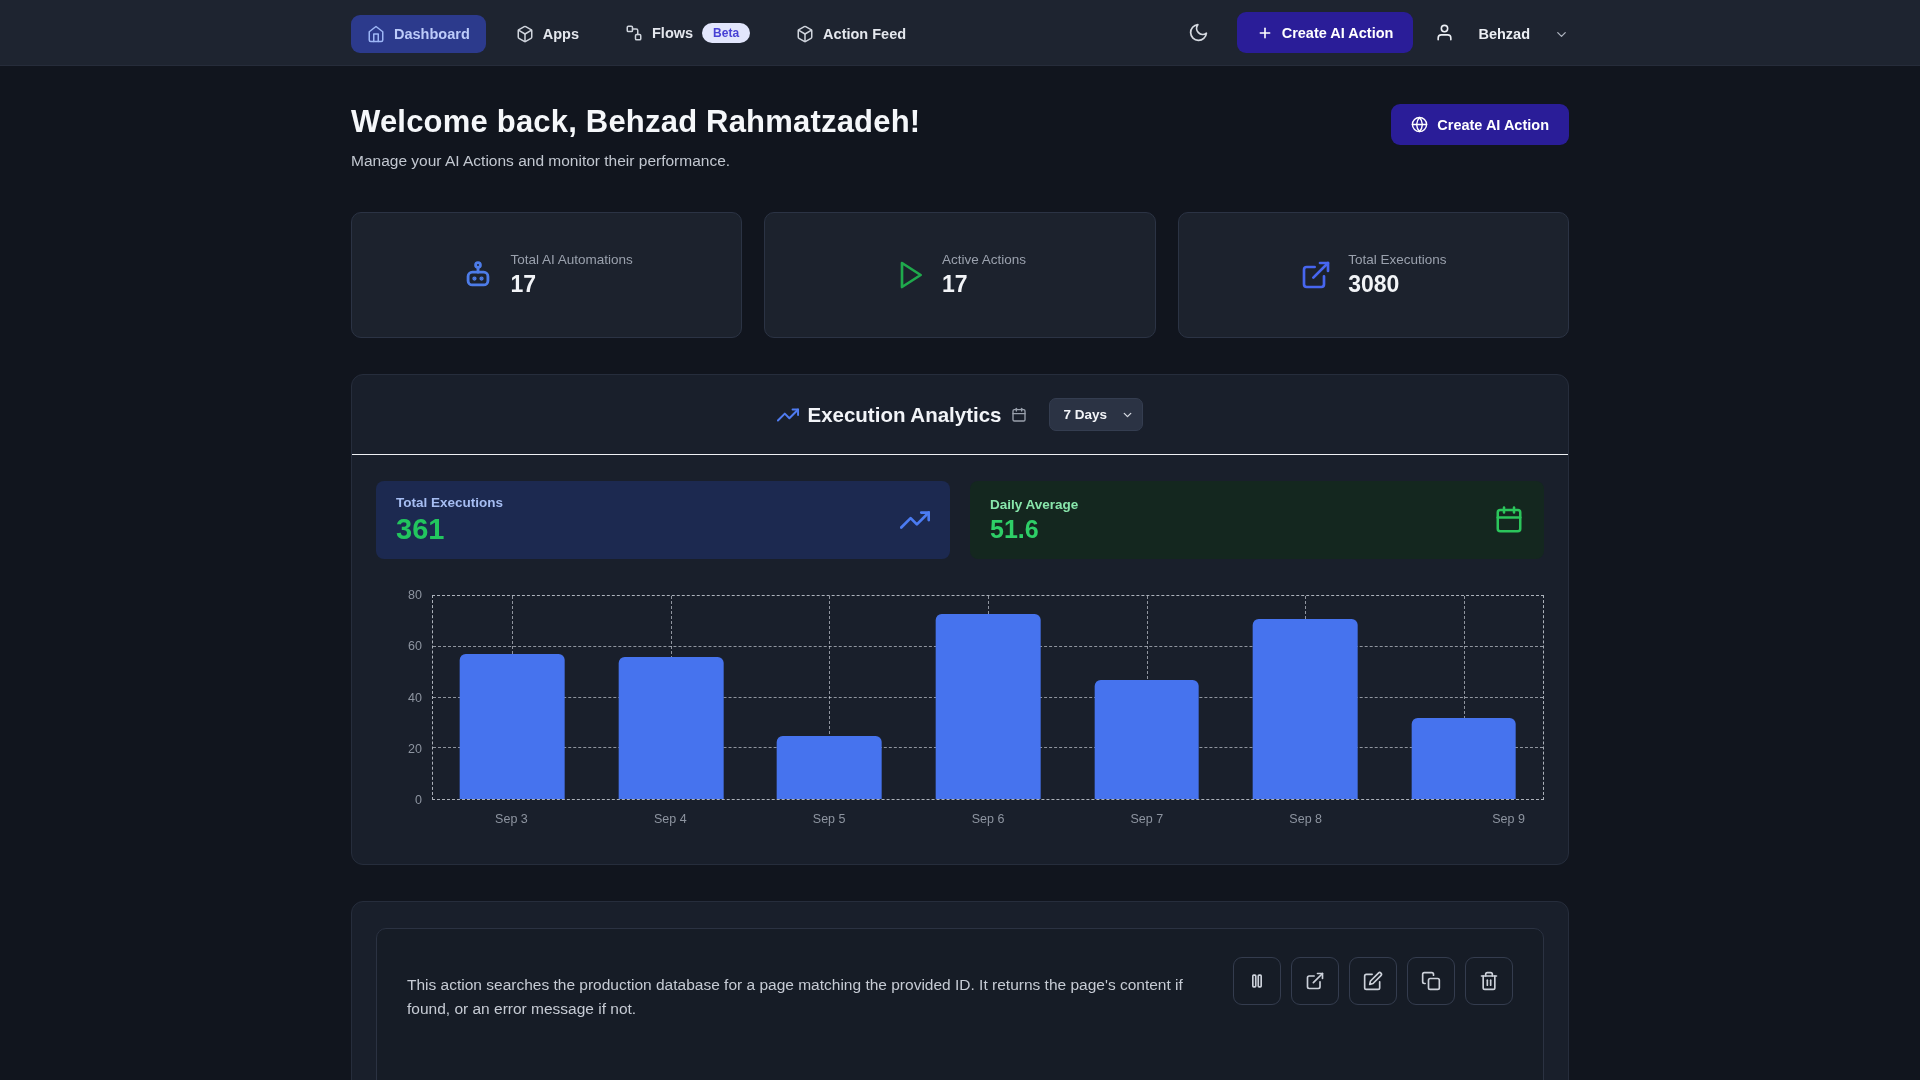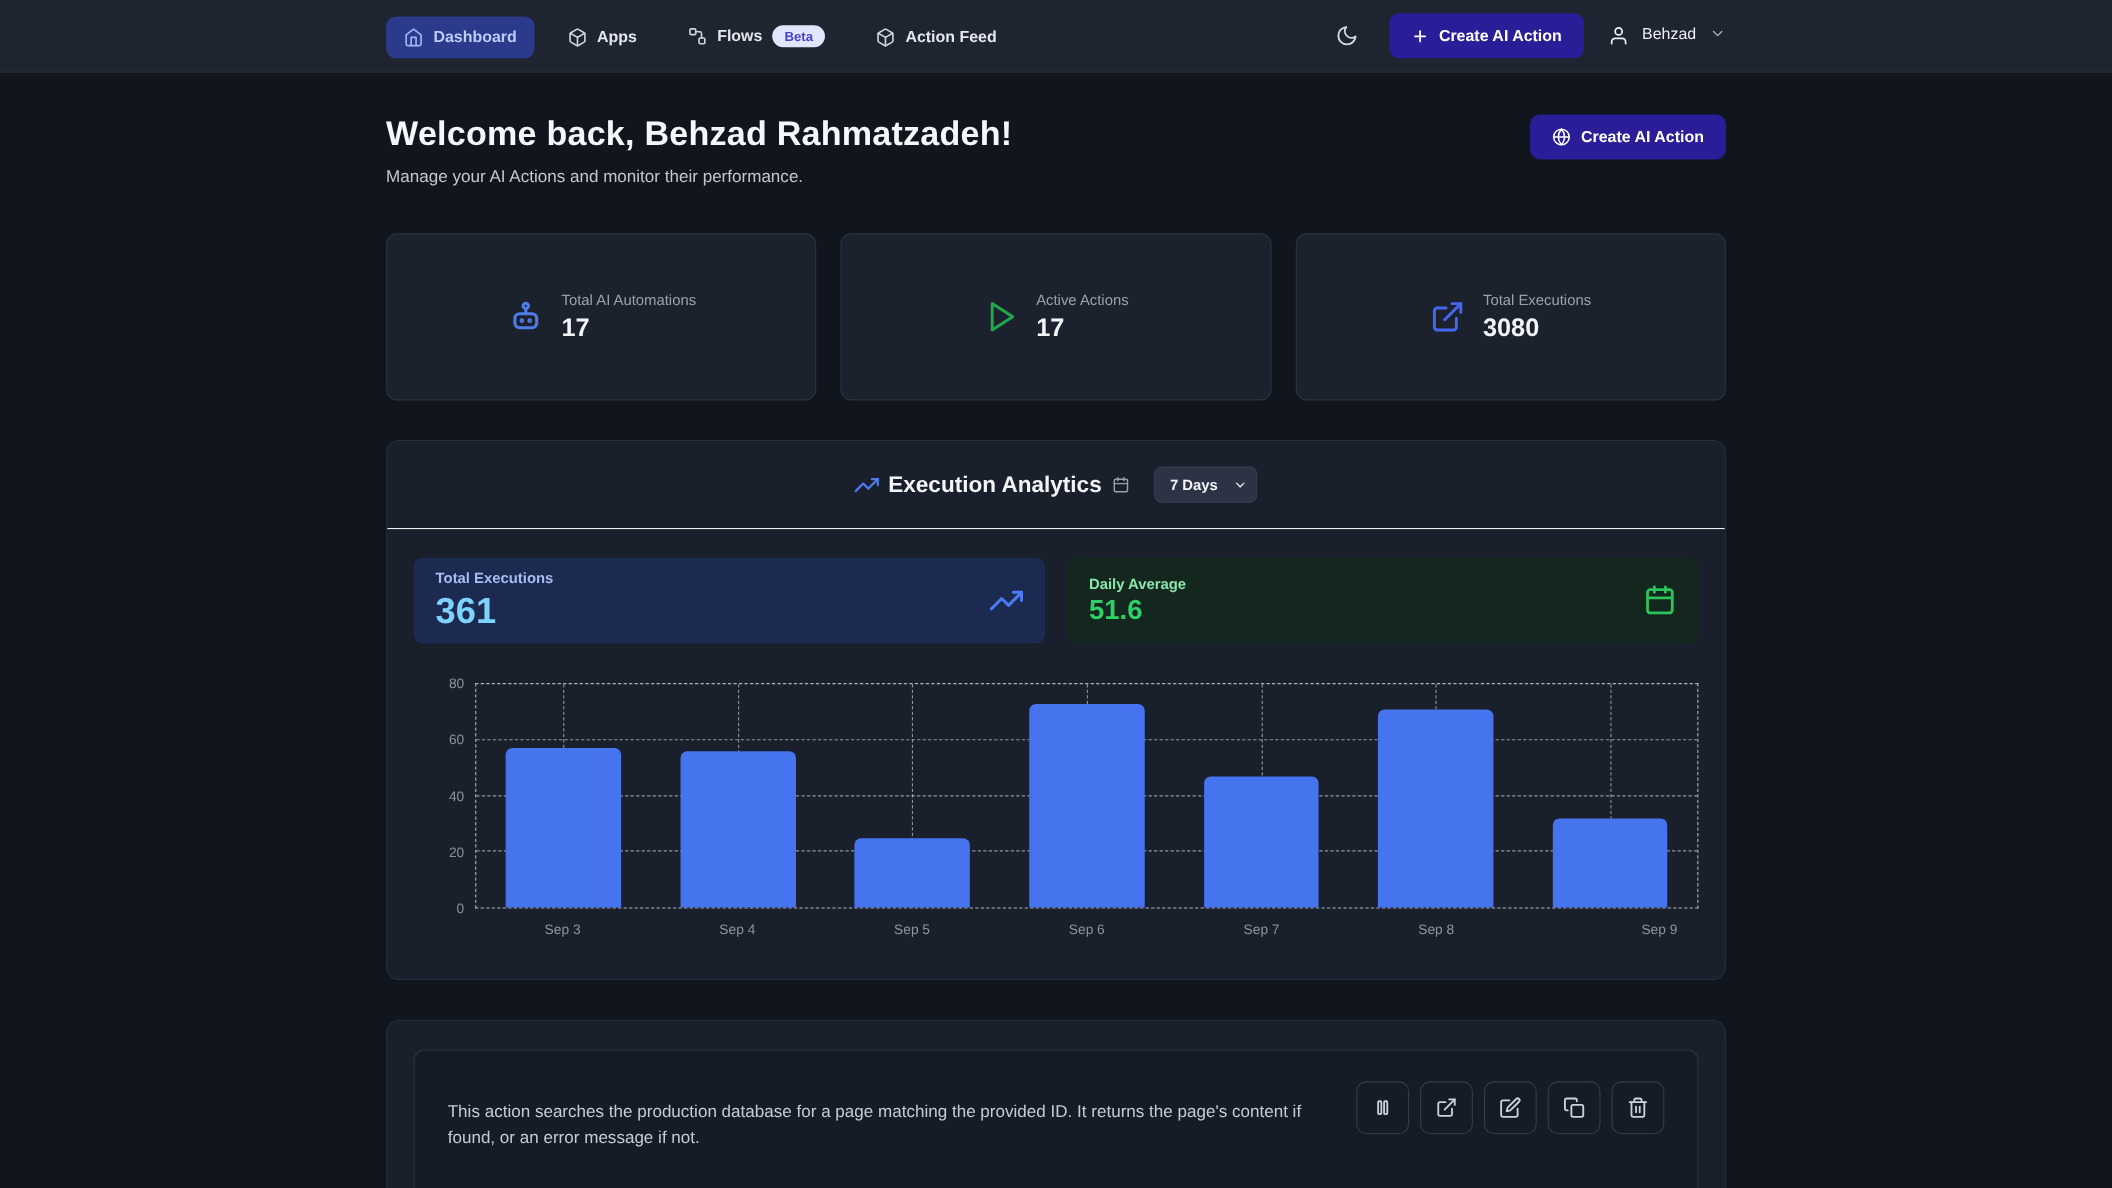--- a/index.html
+++ b/index.html
@@ -32,34 +32,34 @@
     padding:4px 11px; border-radius:999px; line-height:1;
   }
   .topbar-right { display:flex; align-items:center; gap:22px; }
   .icon-btn-plain { background:none; border:none; color:#d5d9e0; cursor:pointer; padding:6px; }
   .btn-primary {
     display:flex; align-items:center; gap:9px;
     background:#2a1d98; color:#ffffff; border:none; border-radius:9px;
     height:41px; padding:0 20px; font-size:14.5px; font-weight:600; cursor:pointer;
     font-family:inherit;
   }
-  .user-menu { display:flex; align-items:flex-start; gap:12px; color:#eceff4; font-size:14.5px; font-weight:400; cursor:pointer; }
+  .user-menu { display:flex; align-items:flex-end; gap:24px; color:#eceff4; font-size:14.5px; font-weight:700; cursor:pointer; }
   .user-menu .chev { color:#aeb4bf; }
 
   
   .container { width:1218px; margin:0 auto; }
 
   .welcome-row { display:flex; justify-content:space-between; align-items:flex-start; margin-top:38px; }
   h1.page-title { font-size:31px; font-weight:700; color:#f5f7fa; letter-spacing:.2px; }
   .page-subtitle { margin-top:12px; font-size:15.5px; color:#c2c7d0; }
 
   
   .stats-row { display:flex; gap:22px; margin-top:42px; }
   .stat-card {
-    flex:1; height:152px; background:#1c222d; border:1px solid #2b3344; border-radius:10px;
+    flex:1; height:126px; background:#1c222d; border:1px solid #2b3344; border-radius:10px;
     display:flex; align-items:center; justify-content:center; gap:16px;
   }
   .stat-text { display:flex; flex-direction:column; gap:4px; }
   .stat-label { font-size:13.5px; color:#9aa1ad; }
   .stat-value { font-size:23px; font-weight:700; color:#f2f4f7; }
   .ic-robot { color:#4d7ce8; }
   .ic-play { color:#1fa94c; }
   .ic-ext { color:#4766ef; }
 
   
@@ -86,21 +86,21 @@
   }
   .select-wrap .chev { position:absolute; right:9px; top:50%; transform:translateY(-50%); pointer-events:none; color:#cfd4dc; }
 
   .panel-body { padding:26px 24px 30px 24px; }
 
   .mini-row { display:flex; gap:20px; }
   .mini-card { flex:1; height:78px; border-radius:8px; padding:14px 20px; display:flex; justify-content:space-between; align-items:center; }
   .mini-card .mc-text { display:flex; flex-direction:column; gap:3px; }
   .mini-blue { background:#1c2950; }
   .mini-blue .mc-label { color:#a6bdf2; font-size:13.5px; font-weight:600; }
-  .mini-blue .mc-value { color:#7dd3fc; font-size:33px; font-weight:700; }
+  .mini-blue .mc-value { color:#22c55e; font-size:29px; font-weight:700; }
   .mini-blue .mc-icon { color:#4b7bf2; }
   .mini-green { background:#14271f; }
   .mini-green .mc-label { color:#88e6ab; font-size:13.5px; font-weight:600; }
   .mini-green .mc-value { color:#2ecf67; font-size:25px; font-weight:700; }
   .mini-green .mc-icon { color:#2bc55b; }
 
   
   .chart-wrap { margin-top:36px; padding-left:18px; display:flex; }
   .y-axis { position:relative; width:38px; height:205px; }
   .y-tick {

